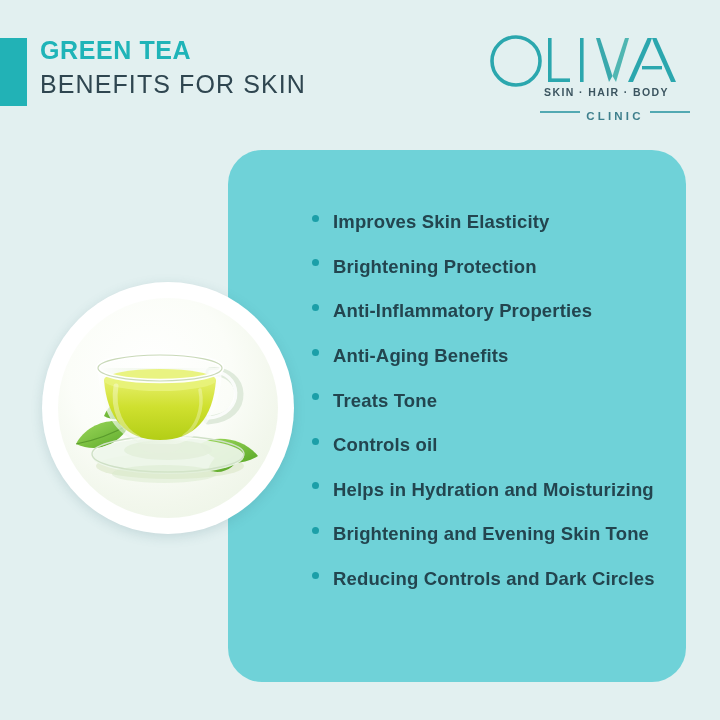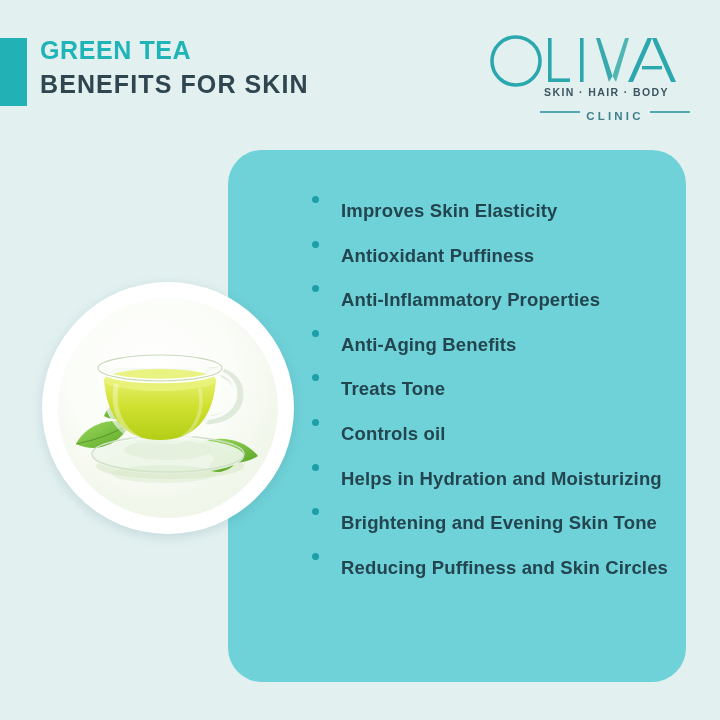--- a/index.html
+++ b/index.html
@@ -39,21 +39,21 @@
     font-size: 25px;
     font-weight: bold;
     letter-spacing: 0.6px;
     color: #1fb4b8;
     line-height: 1.12;
     white-space: nowrap;
   }
   #title-sub {
     margin-top: 6px;
     font-size: 25px;
-    font-weight: bold;
+    font-weight: normal;
     letter-spacing: 1.1px;
     color: #2f4650;
     line-height: 1.12;
     white-space: nowrap;
   }
 
   
   #logo {
     position: absolute;
     left: 488px;
@@ -114,23 +114,22 @@
     border-radius: 34px;
   }
   #benefits-list {
     position: absolute;
     left: 84px;
     top: 50px;
     right: 16px;
   }
   .benefit-row {
     display: flex;
-    align-items: flex-start;
+    align-items: center;
     height: 44.6px;
-    gap: 8px;
   }
   .benefit-bullet {
     flex: 0 0 auto;
     width: 7px;
     height: 7px;
     border-radius: 50%;
     background: #1c9fa8;
     margin-right: 14px;
     position: relative;
     top: -4px;
@@ -205,21 +204,21 @@
   </div>
 
   <div id="benefits-panel">
     <div id="benefits-list">
         <div class="benefit-row">
           <span class="benefit-bullet"></span>
           <span class="benefit-label">Improves Skin Elasticity</span>
         </div>
         <div class="benefit-row">
           <span class="benefit-bullet"></span>
-          <span class="benefit-label">Antioxidant Puffiness</span>
+          <span class="benefit-label">Brightening Protection</span>
         </div>
         <div class="benefit-row">
           <span class="benefit-bullet"></span>
           <span class="benefit-label">Anti-Inflammatory Properties</span>
         </div>
         <div class="benefit-row">
           <span class="benefit-bullet"></span>
           <span class="benefit-label">Anti-Aging Benefits</span>
         </div>
         <div class="benefit-row">
@@ -233,21 +232,21 @@
         <div class="benefit-row">
           <span class="benefit-bullet"></span>
           <span class="benefit-label">Helps in Hydration and Moisturizing</span>
         </div>
         <div class="benefit-row">
           <span class="benefit-bullet"></span>
           <span class="benefit-label">Brightening and Evening Skin Tone</span>
         </div>
         <div class="benefit-row">
           <span class="benefit-bullet"></span>
-          <span class="benefit-label">Reducing Puffiness and Skin Circles</span>
+          <span class="benefit-label">Reducing Controls and Dark Circles</span>
         </div>
       </div>
   </div>
 
   <div id="tea-circle">
     <div id="tea-photo">
       <svg width="220" height="220" viewBox="0 0 220 220">
         <defs>
           <linearGradient id="teaGrad" x1="0" y1="0" x2="0" y2="1">
             <linearGradient></linearGradient>

